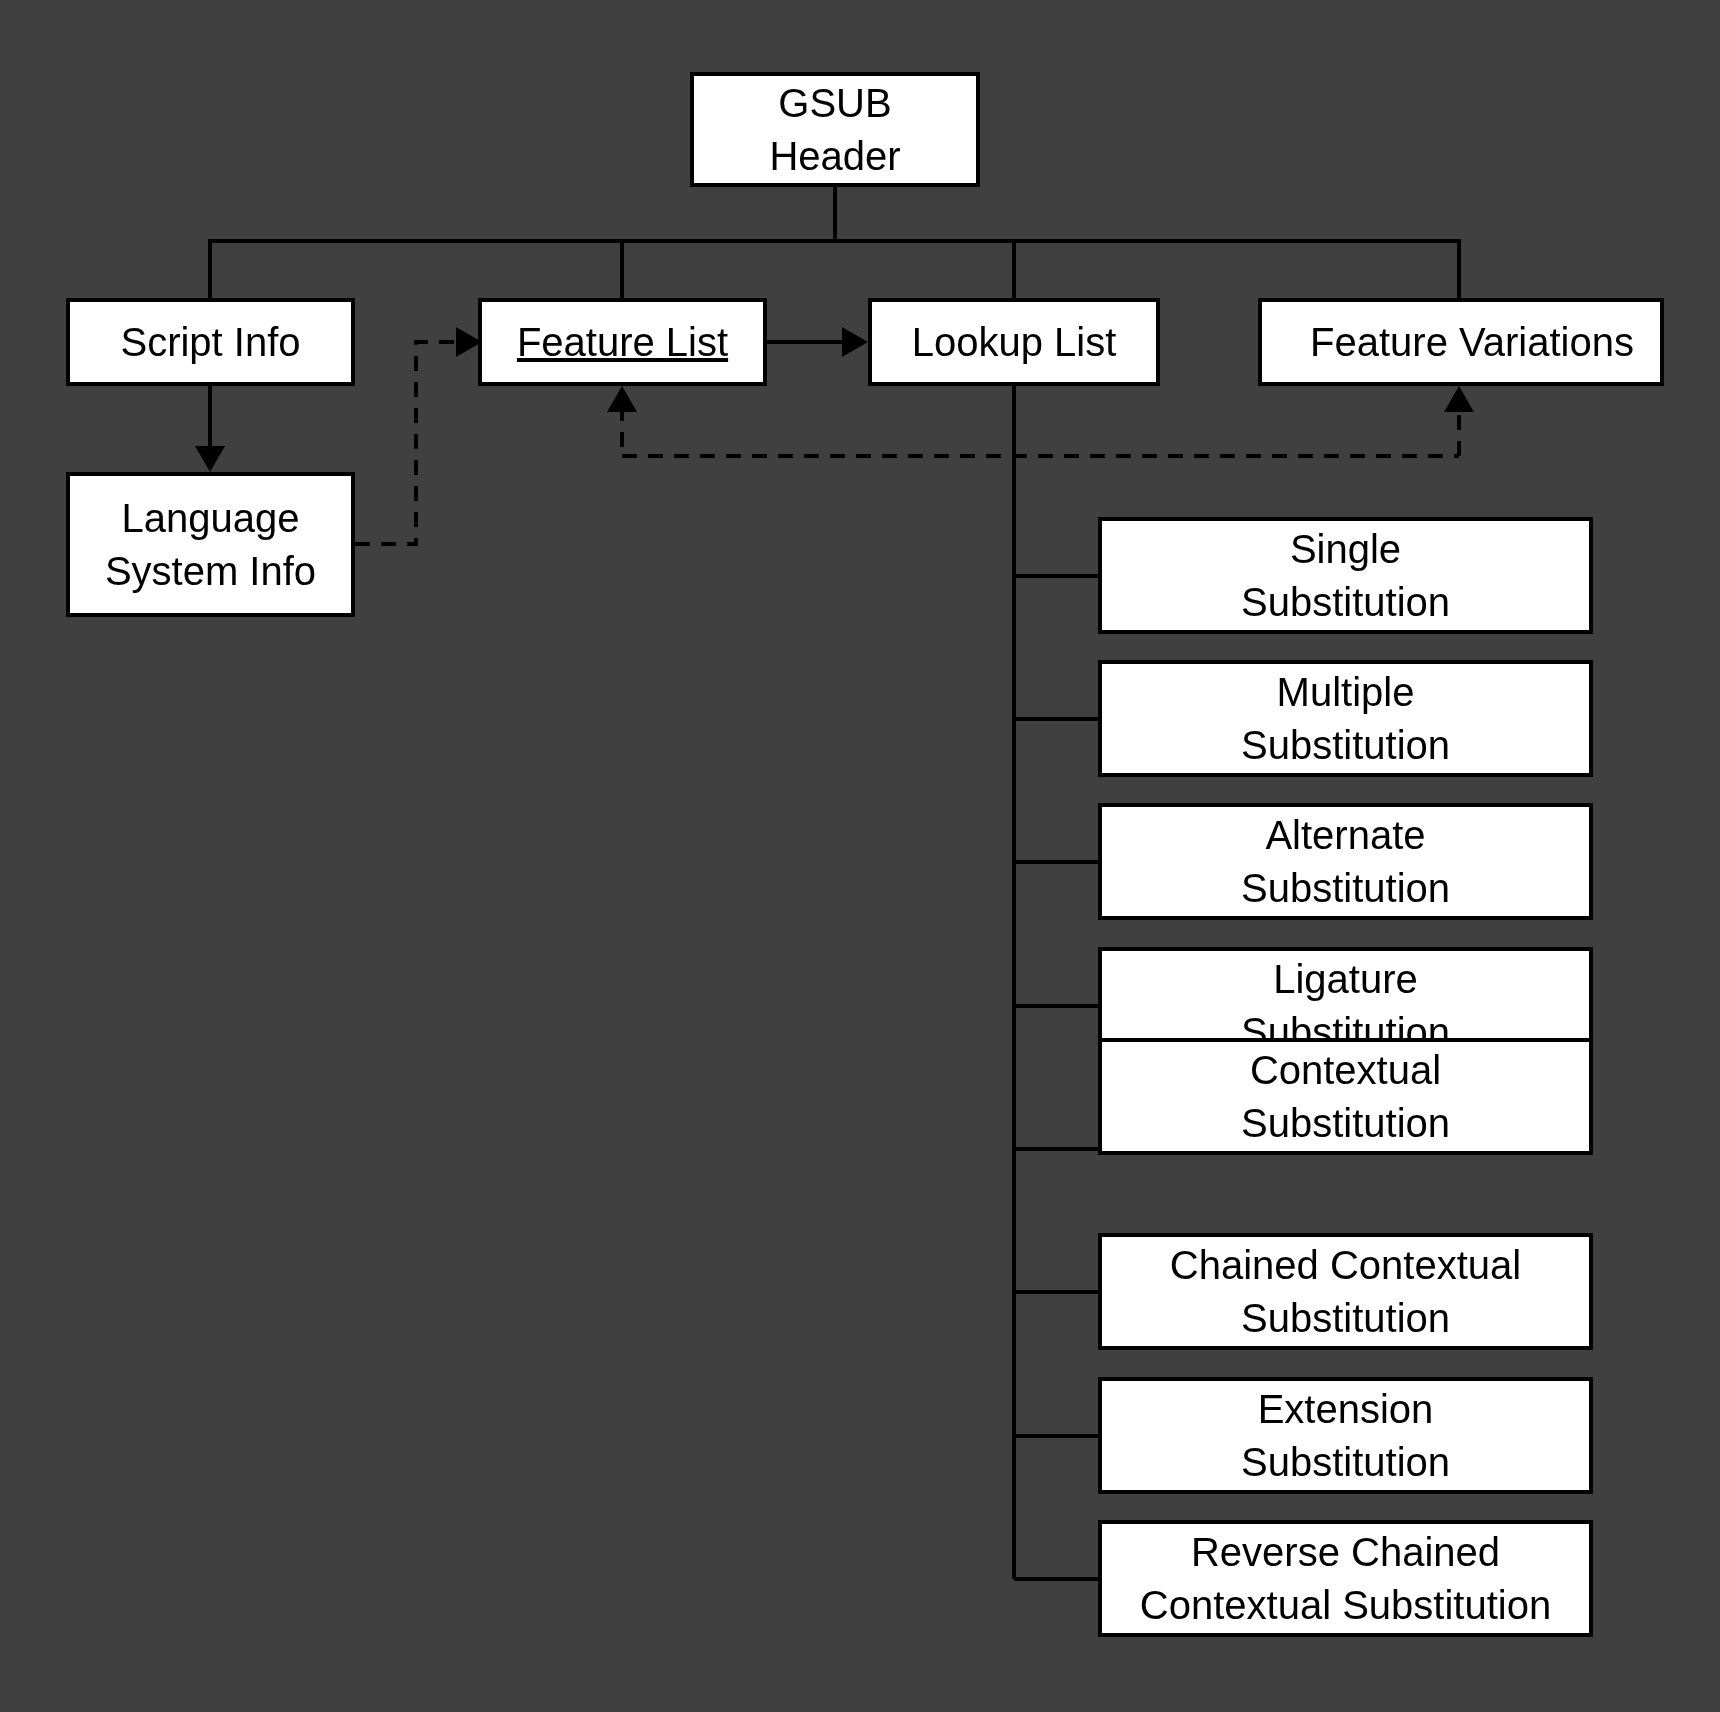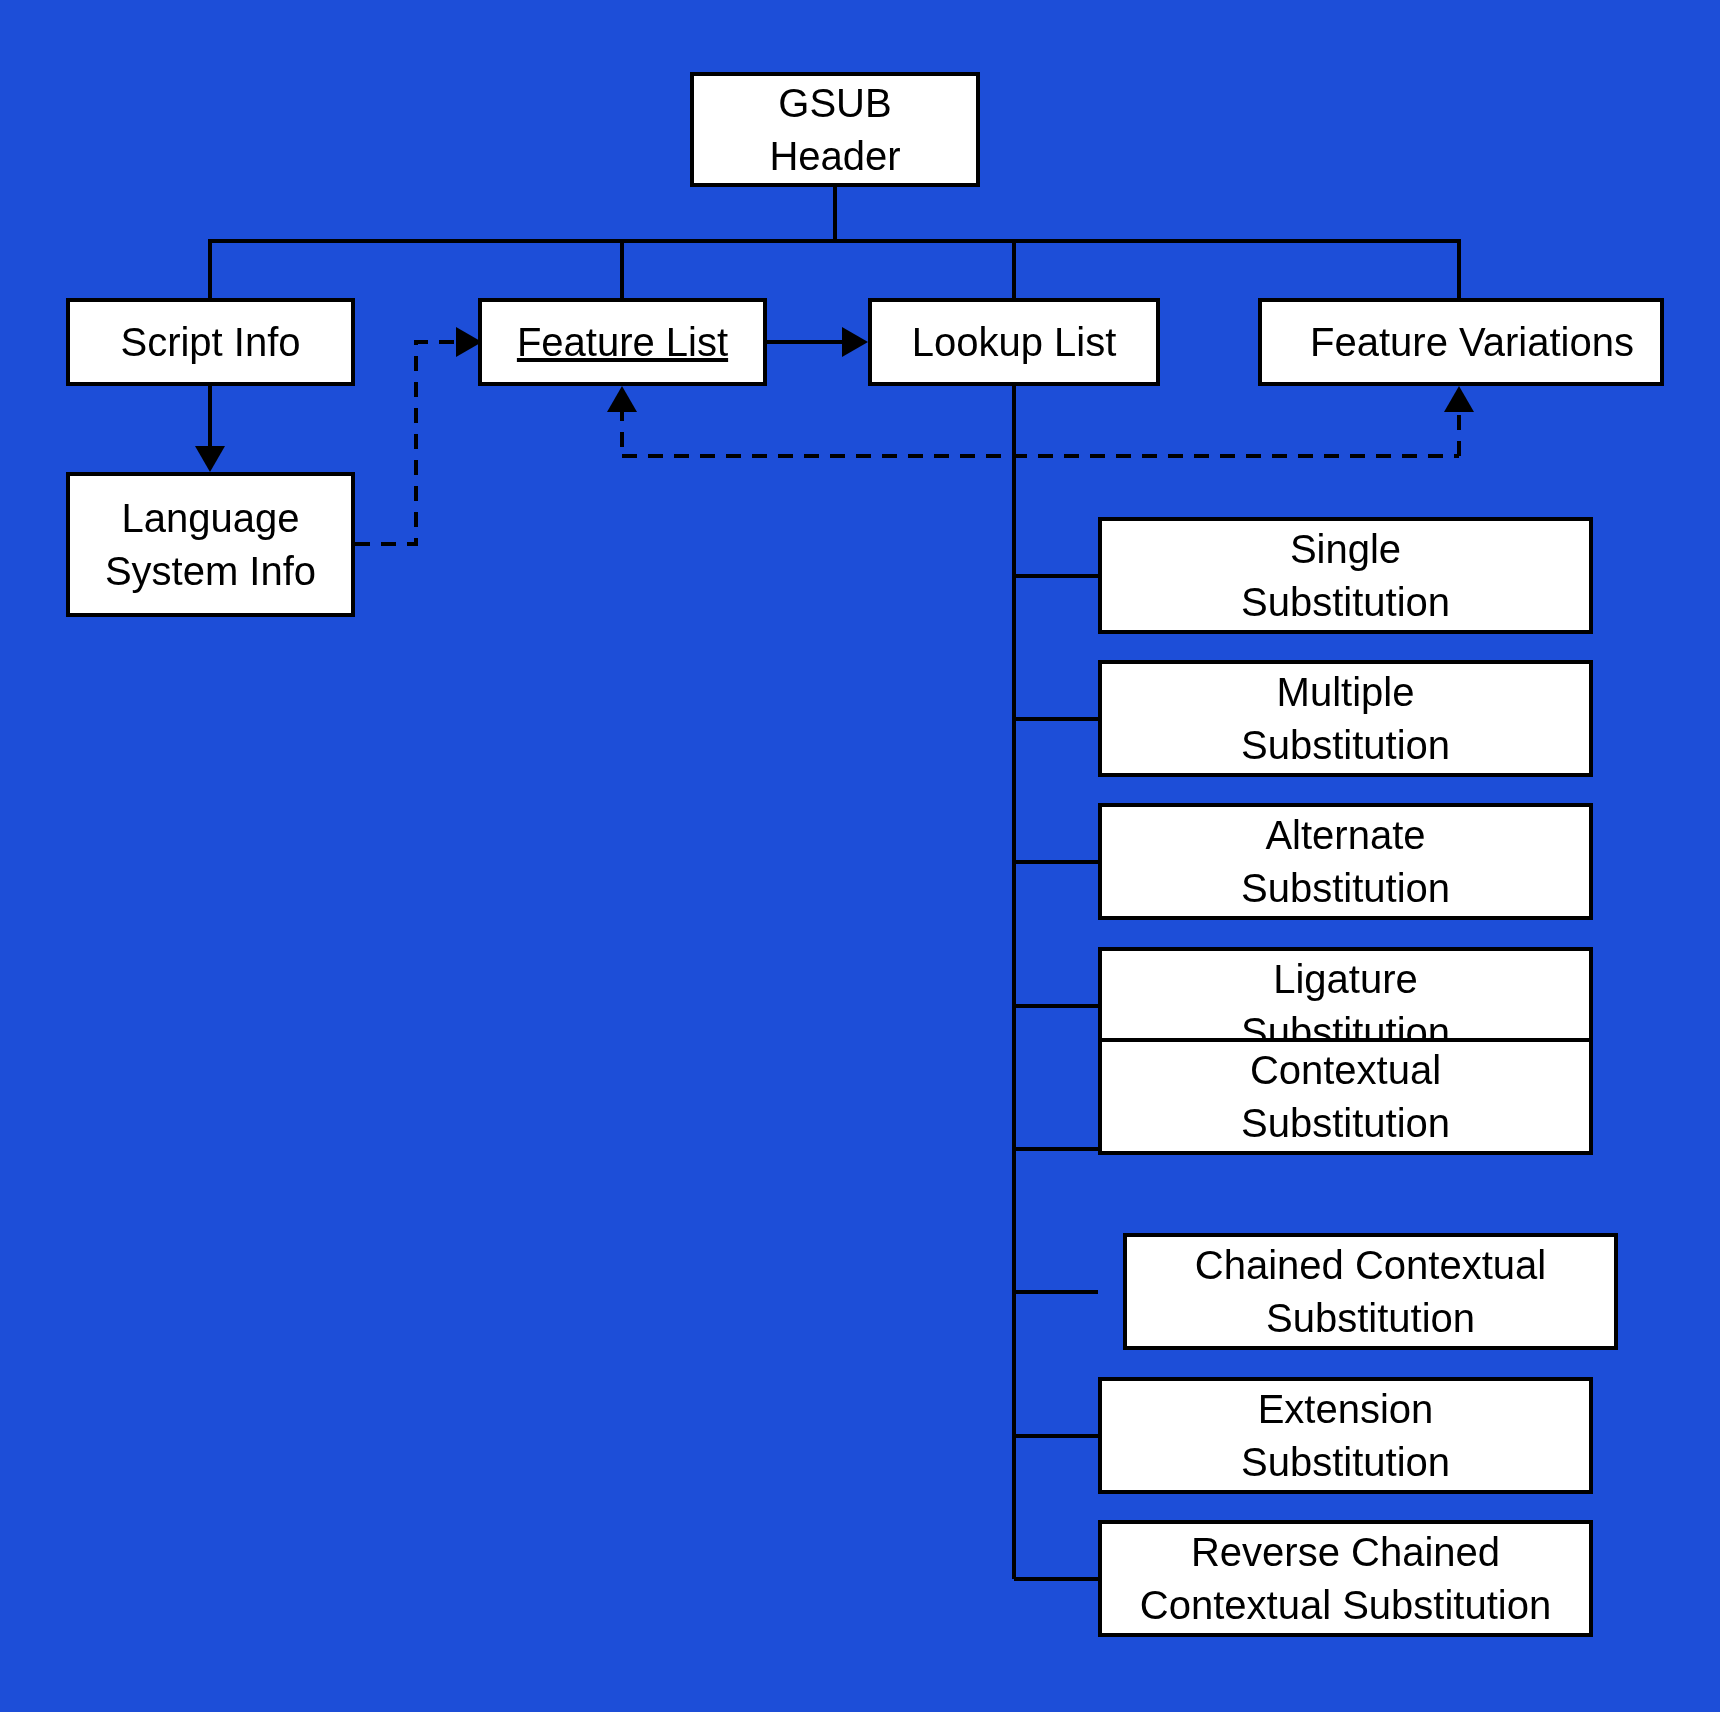--- a/index.html
+++ b/index.html
@@ -7,21 +7,21 @@
     padding: 0;
   }
   body {
     font-family: "Liberation Sans", "DejaVu Sans", sans-serif;
     background: #d9d9d9;
   }
   .diagram {
     position: relative;
     width: 1720px;
     height: 1712px;
-    background: #1d4ed8;
+    background: #404040;
     overflow: hidden;
     color: #000;
   }
   .connector-layer {
     position: absolute;
     left: 0;
     top: 0;
     width: 1720px;
     height: 1712px;
   }
@@ -49,21 +49,21 @@
   .n-featvar   { left: 1258px; top: 298px;  width: 406px; height: 88px; padding-left: 22px;  }
   .n-langsys   { left: 66px;   top: 472px;  width: 289px; height: 145px; }
 
   
   .n-sub       { left: 1098px; width: 495px; height: 117px; }
   .n-sub1 { top: 517px;  }
   .n-sub2 { top: 660px;  }
   .n-sub3 { top: 803px; text-align: center;  }
   .n-sub4 { top: 947px;  }
   .n-sub5 { top: 1038px; }
-  .n-sub6 { top: 1233px; margin-left: 25px; }
+  .n-sub6 { top: 1233px; }
   .n-sub7 { top: 1377px; }
   .n-sub8 { top: 1520px; }
 </style>
 </head>
 <body>
 
 <div class="diagram">
 
   <svg class="connector-layer" width="1720" height="1712" viewBox="0 0 1720 1712">
 

